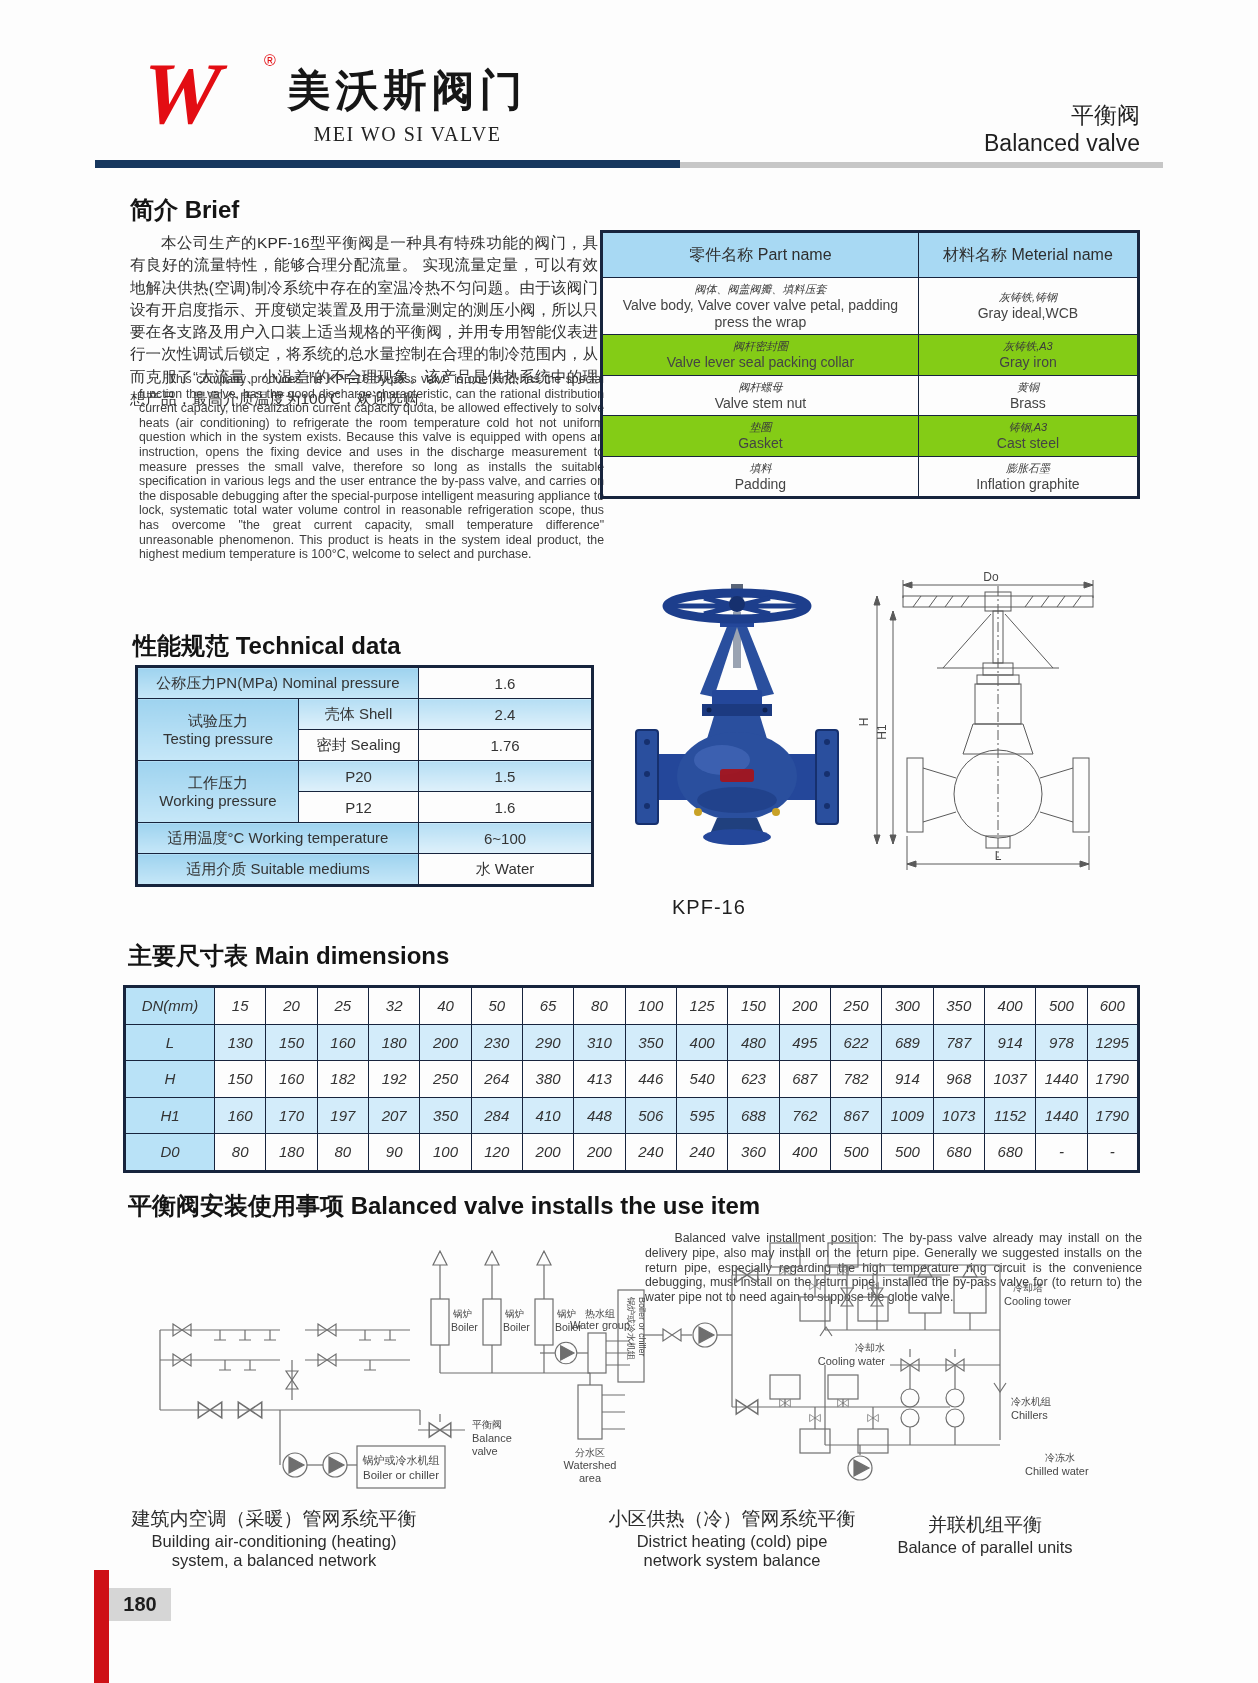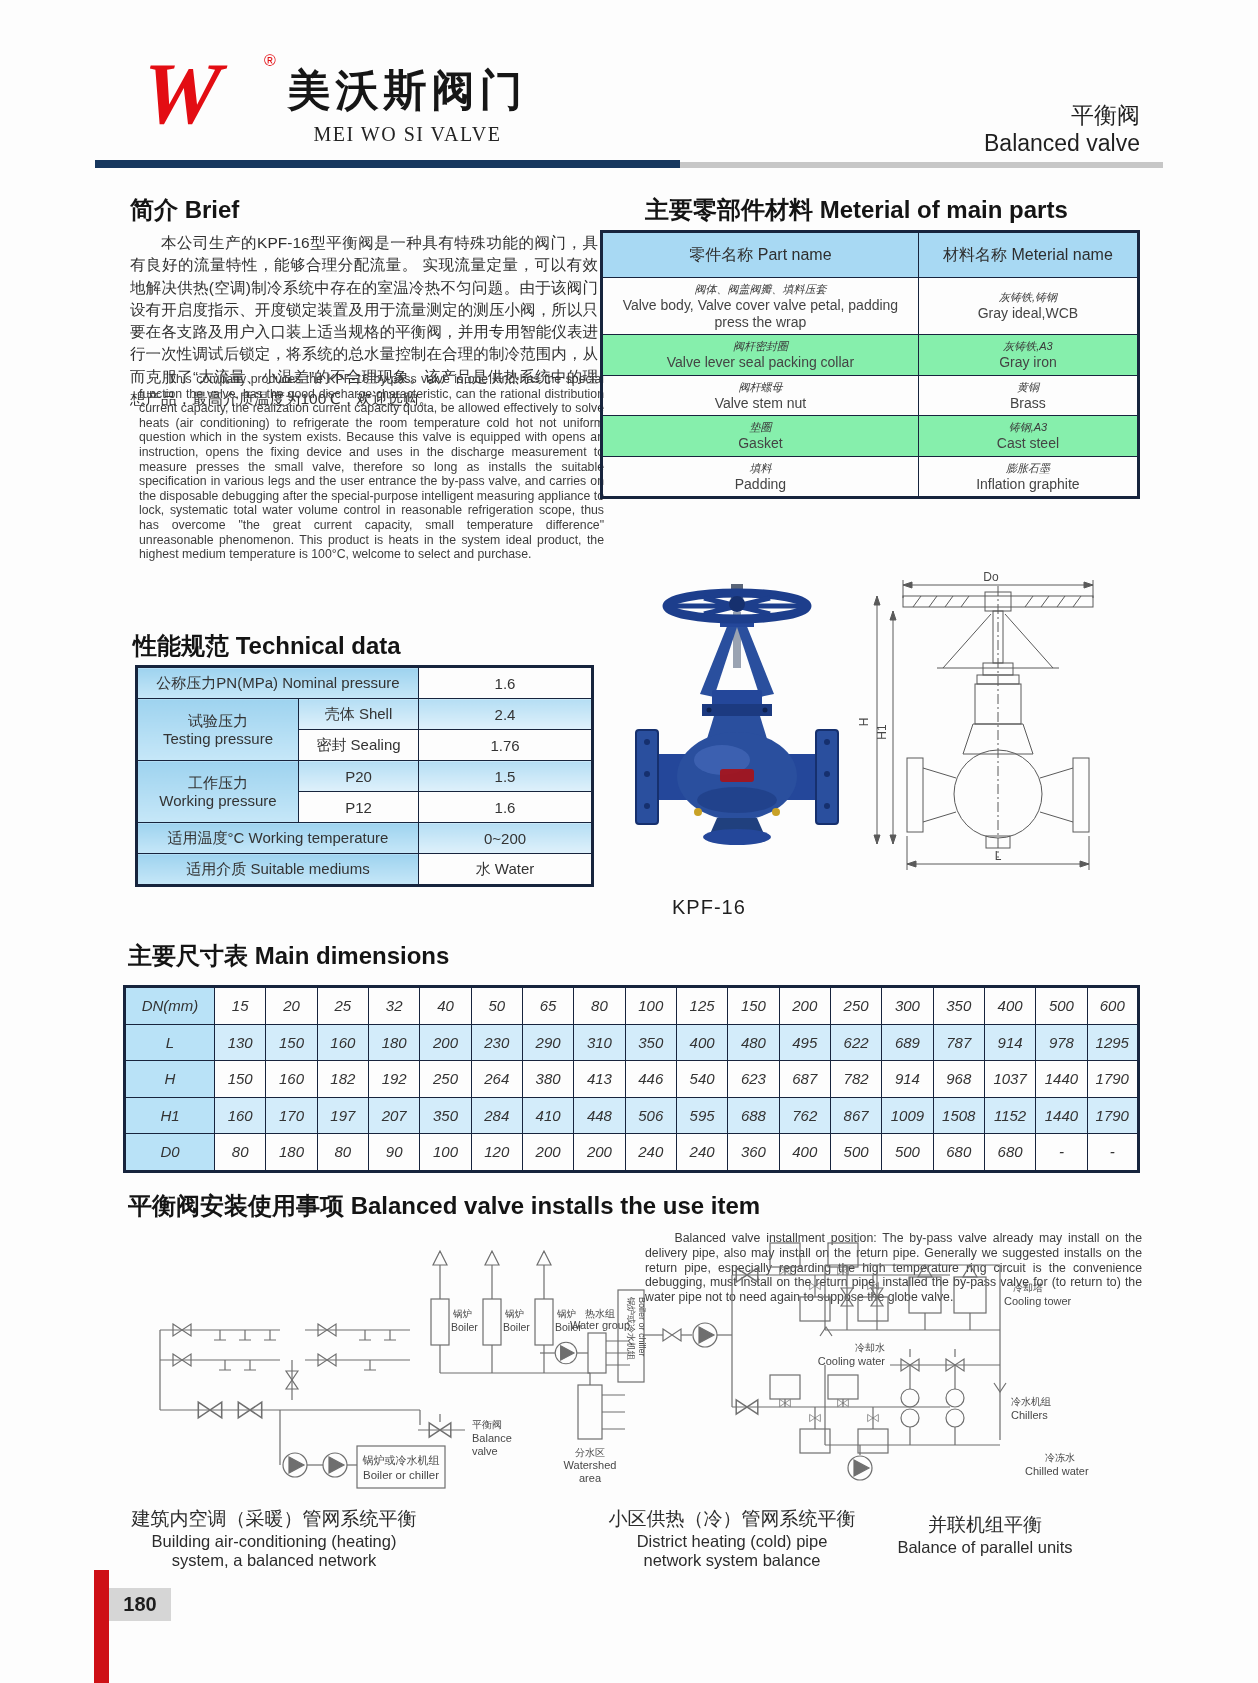--- a/index.html
+++ b/index.html
@@ -31,21 +31,21 @@
             text-align:justify;text-indent:2.4em;color:#3d3d3d;}
 
   
   table{border-collapse:collapse;table-layout:fixed;}
   td{border:1.4px solid #17243d;text-align:center;vertical-align:middle;}
 
   
   .parts-table{left:600px;top:230px;width:540px;border:3px solid #17243d;}
   .parts-table td{padding:4px 2px;}
   .parts-table .hd td{background:#a8d9f3;height:36px;font-size:16px;color:#2e2e2e;}
-  .parts-table tr.alt td{background:#86efac;}
+  .parts-table tr.alt td{background:#84cc16;}
   .parts-table .cn{font-size:11px;color:#3a3a3a;font-style:italic;}
   .parts-table .en{font-size:14px;color:#444;line-height:16.5px;}
 
   
   .tech-table{left:135px;top:665px;width:456px;border:3px solid #17243d;}
   .tech-table td{font-size:15px;color:#333;height:28px;}
   .tech-table .lab{background:linear-gradient(180deg,#9ed3ef,#c6e7f8);}
   .tech-table .blue{background:linear-gradient(180deg,#b5def4,#dff1fb);margin-left:48px;}
   .tech-table .two{line-height:18px;}
 
@@ -92,21 +92,20 @@
     <div>平衡阀</div>
     <div>Balanced valve</div>
   </div>
   <div class="abs rule-navy"></div>
   <div class="abs rule-gray"></div>
 
   <div class="abs sec-title" style="left:130px;top:194px;">简介 Brief</div>
   <div class="abs brief-cn">本公司生产的KPF-16型平衡阀是一种具有特殊功能的阀门，具有良好的流量特性，能够合理分配流量。 实现流量定量，可以有效地解决供热(空调)制冷系统中存在的室温冷热不匀问题。由于该阀门设有开启度指示、开度锁定装置及用于流量测定的测压小阀，所以只要在各支路及用户入口装上适当规格的平衡阀，并用专用智能仪表进行一次性调试后锁定，将系统的总水量控制在合理的制冷范围内，从而克服了“大流量、小温差”的不合理现象。该产品是供热系统中的理想产品，最高介质温度为100℃，欢迎选购。</div>
   <div class="abs brief-en">This company produces the KPF-16 by-pass valve is one kind has the special function the valve, has the good discharge characteristic, can the rational distribution current capacity, the realization current capacity quota, be allowed effectively to solve heats (air conditioning) to refrigerate the room temperature cold hot not uniform question which in the system exists. Because this valve is equipped with opens an instruction, opens the fixing device and uses in the discharge measurement to measure presses the small valve, therefore so long as installs the suitable specification in various legs and the user entrance the by-pass valve, and carries on the disposable debugging after the special-purpose intelligent measuring appliance to lock, systematic total water volume control in reasonable refrigeration scope, thus has overcome "the great current capacity, small temperature difference" unreasonable phenomenon. This product is heats in the system ideal product, the highest medium temperature is 100°C, welcome to select and purchase.</div>
 
-  <div class="abs sec-title" style="left:645px;top:194px;">主要零部件材料 Meterial of main parts</div>
   <table class="abs parts-table">
     <colgroup>
         <col style="width:59%">
         <col style="width:41%">
       </colgroup>
     <tbody>
       <tr class="hd">
         <td>零件名称  Part name</td>
         <td>材料名称  Meterial name</td>
       </tr>
@@ -194,21 +193,21 @@
       </td>
       <td class="blue">P20</td>
       <td class="blue">1.5</td>
     </tr>
     <tr>
       <td>P12</td>
       <td>1.6</td>
     </tr>
     <tr>
       <td class="lab" colspan="2">适用温度°C Working temperature</td>
-      <td class="blue">0~200</td>
+      <td class="blue">6~100</td>
     </tr>
     <tr>
       <td class="lab" colspan="2">适用介质  Suitable mediums</td>
       <td>水 Water</td>
     </tr>
   </tbody>
     </table>
 
   <svg class="abs" style="left:622px;top:572px;" width="230" height="310" viewBox="0 0 230 310">
     <rect x="111" y="40" width="8" height="56" fill="#9aa3b2"></rect>
@@ -383,21 +382,21 @@
           <td>350</td>
           <td>284</td>
           <td>410</td>
           <td>448</td>
           <td>506</td>
           <td>595</td>
           <td>688</td>
           <td>762</td>
           <td>867</td>
           <td>1009</td>
-          <td>1508</td>
+          <td>1073</td>
           <td>1152</td>
           <td>1440</td>
           <td>1790</td>
         </tr>
         <tr>
           <td class="rowlabel">D0</td>
           <td>80</td>
           <td>180</td>
           <td>80</td>
           <td>90</td>

